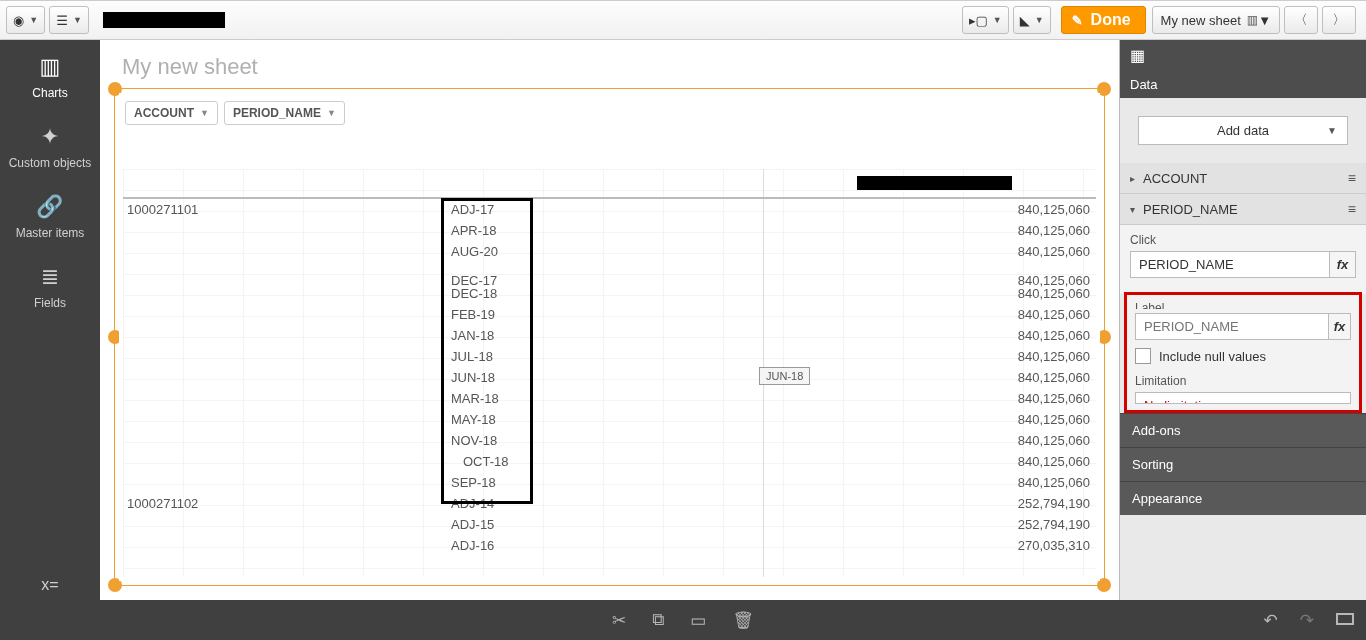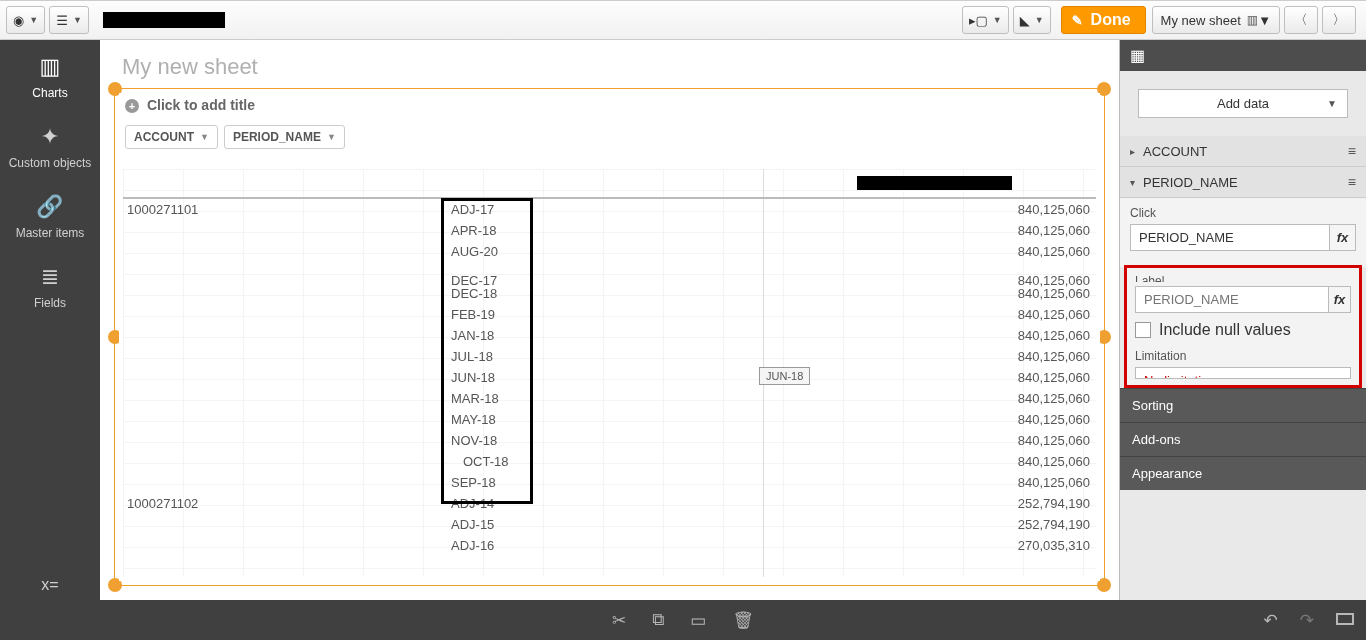--- a/index.html
+++ b/index.html
@@ -61,21 +61,21 @@
 .rb-row { background:#e2e2e2; border-bottom:1px solid #ccc; padding:7px 10px; display:flex; align-items:center; cursor:pointer; }
 .rb-row .arrow { font-size:10px; margin-right:8px; color:#555; }
 .rb-row .menu { margin-left:auto; color:#555; font-size:14px; }
 .rb-sub { background:#f3f3f3; padding:8px 10px; }
 .rb-label { font-size:12px; color:#555; margin-bottom:4px; }
 .rb-input-wrap { display:flex; margin-bottom:8px; }
 .rb-input { flex:1; border:1px solid #bbb; background:#fff; padding:5px 8px; font-size:13px; }
 .rb-fx { width:26px; border:1px solid #bbb; border-left:none; background:#f5f5f5; display:flex; align-items:center; justify-content:center; font-style:italic; font-weight:700; font-size:13px; cursor:pointer; }
 .red-box { border:3px solid #d30000; padding:6px 8px 6px; margin: -2px 4px 0 4px; background:#f3f3f3; }
 .red-box .rb-label.cut { overflow:hidden; height:8px; }
-.chk-row { display:flex; align-items:center; gap:8px; font-size:16px; margin:4px 0 10px; }
+.chk-row { display:flex; align-items:center; gap:8px; font-size:13px; margin:4px 0 10px; }
 .chk { width:16px; height:16px; border:1px solid #999; background:#fff; display:inline-block; }
 .rb-sel { border:1px solid #bbb; background:#fff; padding:5px 8px; font-size:13px; color:#c00; cursor:pointer; position:relative; overflow:hidden; height:12px; }
 .rb-dark-row { background:#595959; color:#fff; padding:9px 12px; border-top:1px solid #444; cursor:pointer; }
 
 
 .bottombar { position:absolute; left:0; right:0; bottom:0; height:40px; background:#404040; display:flex; align-items:center; padding:0 12px; color:#ccc; }
 .bb-center { position:absolute; left:50%; transform:translateX(-50%); display:flex; gap:26px; font-size:17px; }
 .bb-right { margin-left:auto; display:flex; gap:22px; font-size:17px; align-items:center; }
 .bb-ico { cursor:pointer; opacity:.85; }
 .fullscreen-box { width:18px; height:12px; border:2px solid #ccc; display:inline-block; }
@@ -146,24 +146,20 @@
 <div class="canvas-wrap">
   <div class="sheet-title">My new sheet</div>
   <div class="viz-box">
     <div class="handle tl"></div>
     <div class="handle tr"></div>
     <div class="handle bl"></div>
     <div class="handle br"></div>
     <div class="handle ml"></div>
     <div class="handle mr"></div>
     <div class="viz-inner">
-      <div class="add-title">
-        <span class="plus">+</span>
-        <span>Click to add title</span>
-      </div>
       <div class="pill-row">
         <div class="pill">
             <span>ACCOUNT</span>
             <span class="caret">▼</span>
           </div>
         <div class="pill">
             <span>PERIOD_NAME</span>
             <span class="caret">▼</span>
           </div>
       </div>
@@ -262,20 +258,21 @@
           </div>
         <div class="black-box-overlay"></div>
         <div class="tag-jun">JUN-18</div>
       </div>
     </div>
   </div>
 </div>
 
 <div class="rightbar">
   <div class="rb-icon-row">▦</div>
+  <div class="rb-hdr-dark">Data</div>
   <div class="rb-add-data">
     <span>Add data</span>
     <span class="caret">▼</span>
   </div>
   <div class="rb-row">
     <span class="arrow">▸</span>
     <span>ACCOUNT</span>
     <span class="menu">≡</span>
   </div>
   <div class="rb-row">
@@ -302,22 +299,22 @@
         </div>
     </div>
     <div class="chk-row">
       <span class="chk"></span>
       <span>Include null values</span>
     </div>
     <div class="rb-label">Limitation</div>
     <div class="rb-sel"><span>No limitation</span></div>
   </div>
 
+  <div class="rb-dark-row">Add-ons</div>
   <div class="rb-dark-row">Sorting</div>
-  <div class="rb-dark-row">Add-ons</div>
   <div class="rb-dark-row">Appearance</div>
 </div>
 
 <div class="bottombar">
   <div class="bb-center">
     <span class="bb-ico"><span>✂</span></span>
     <span class="bb-ico"><span>⧉</span></span>
     <span class="bb-ico"><span>▭</span></span>
     <span class="bb-ico"><span>🗑</span></span>
   </div>

